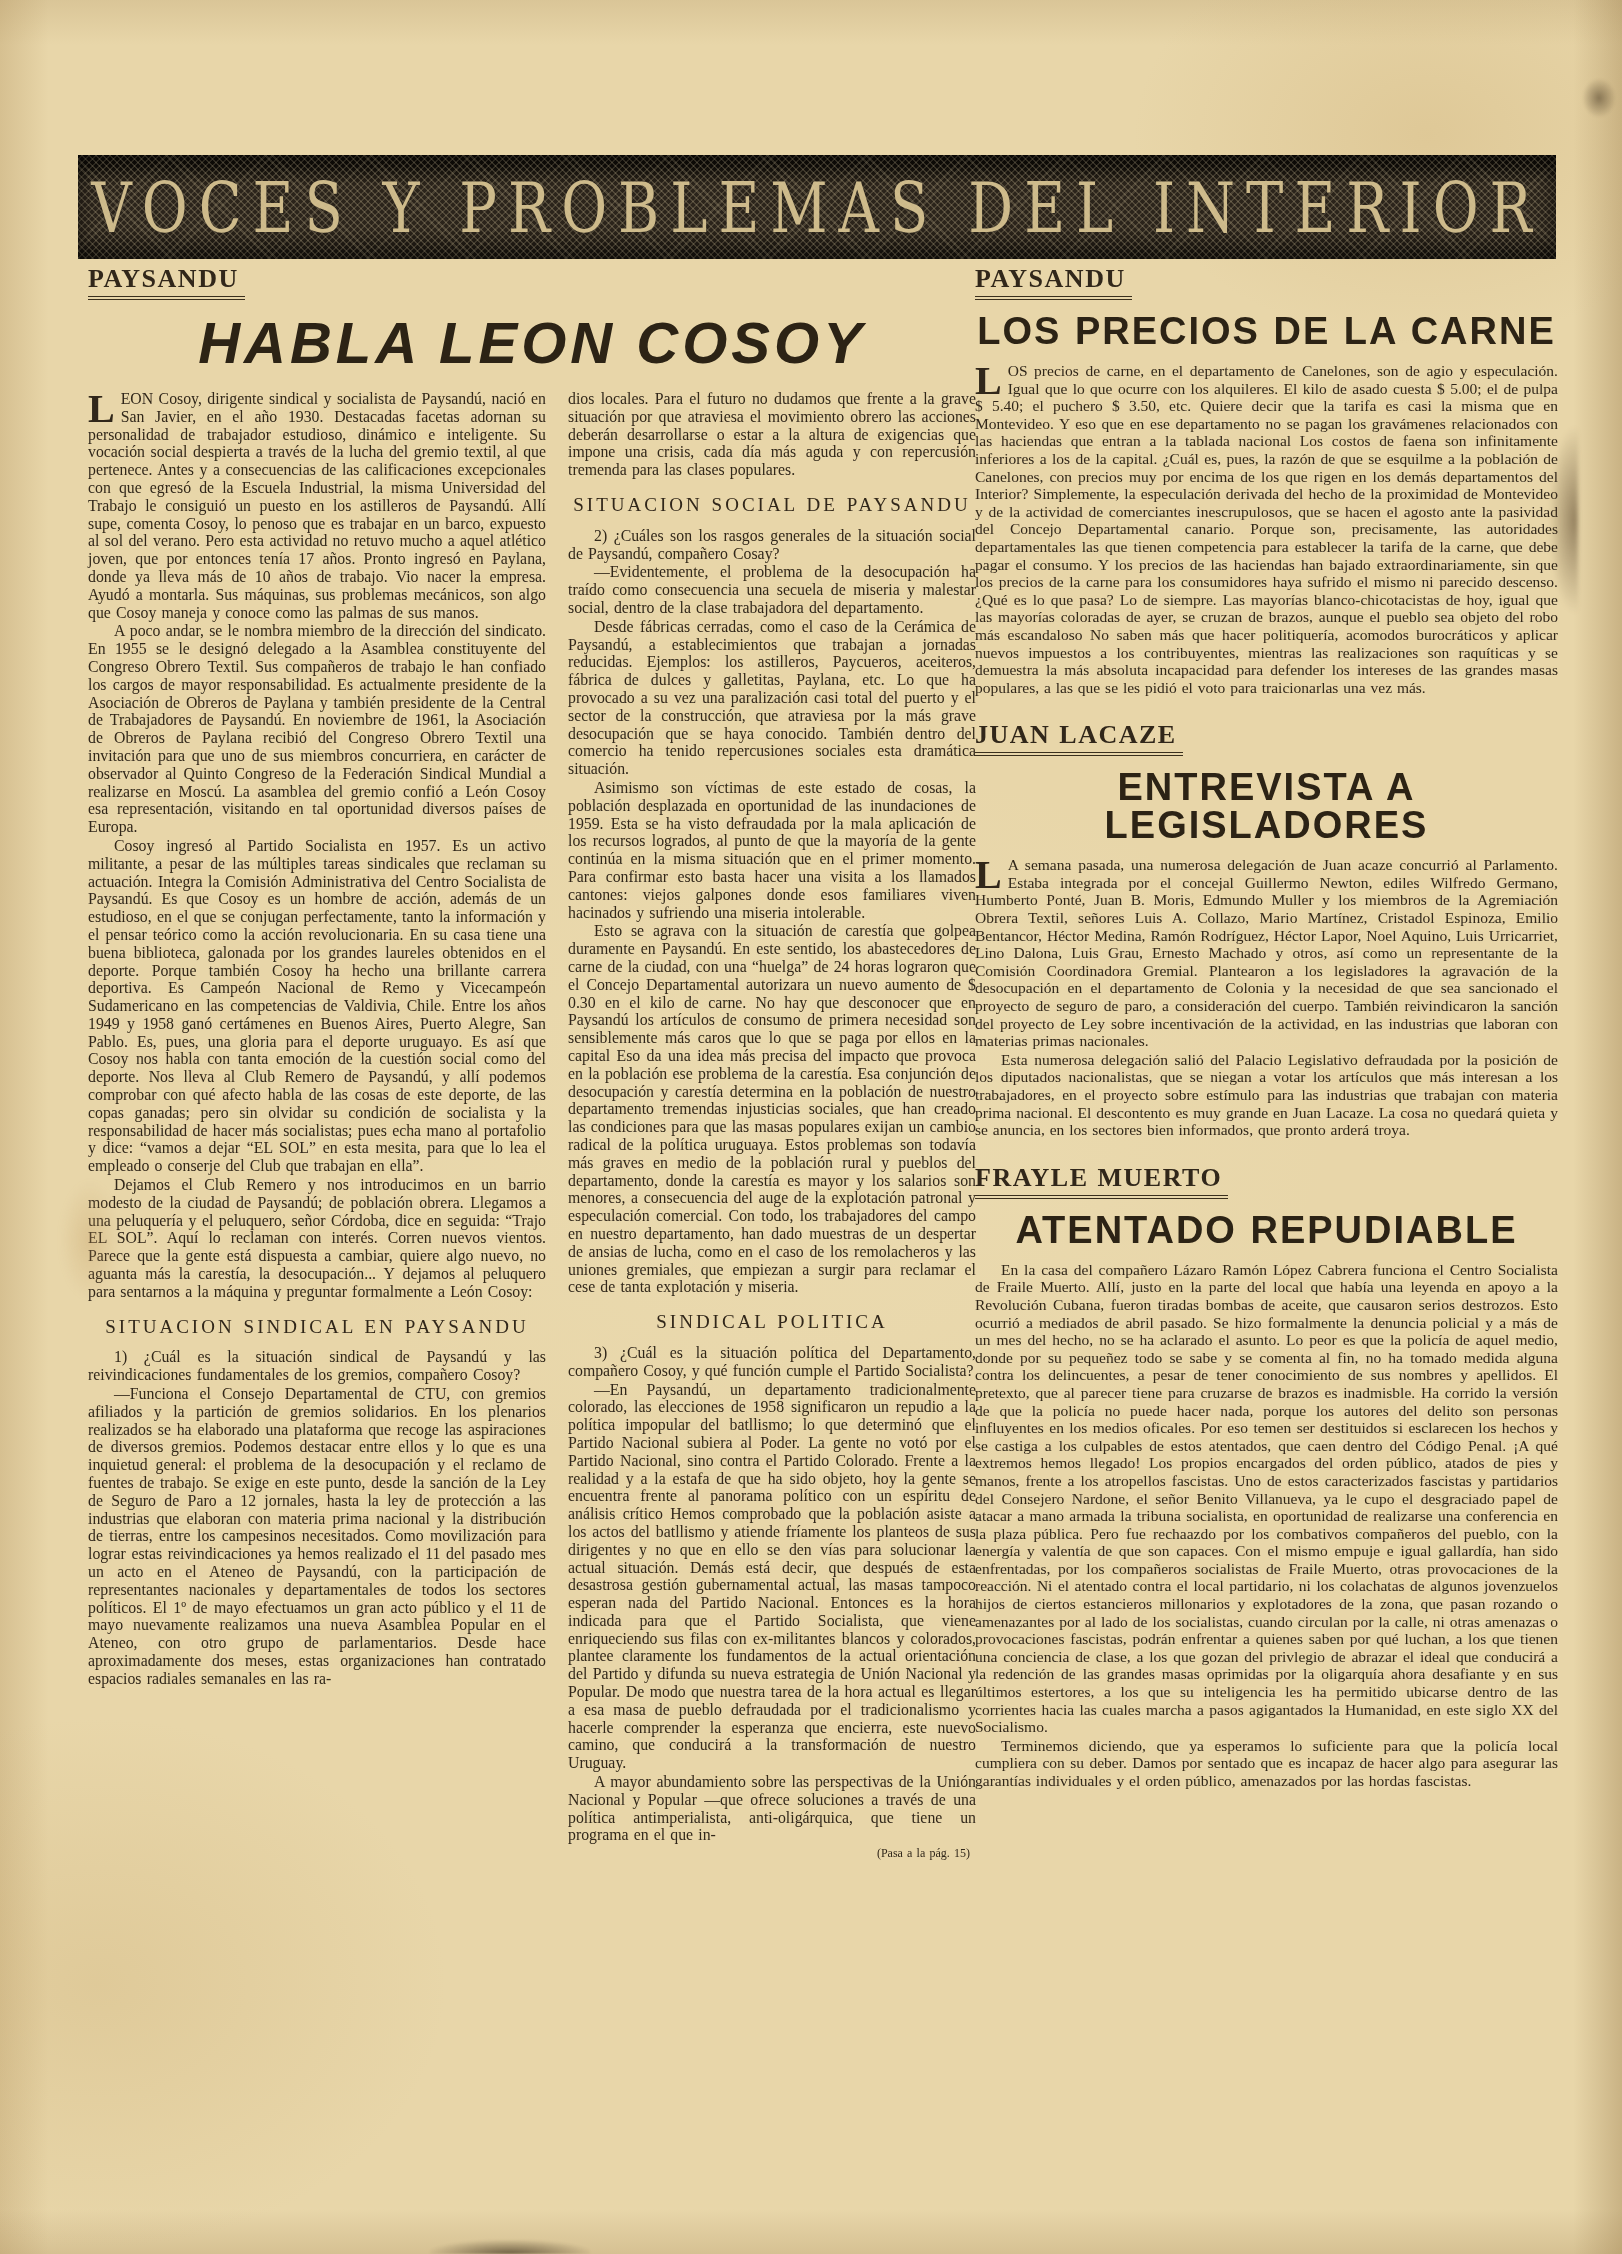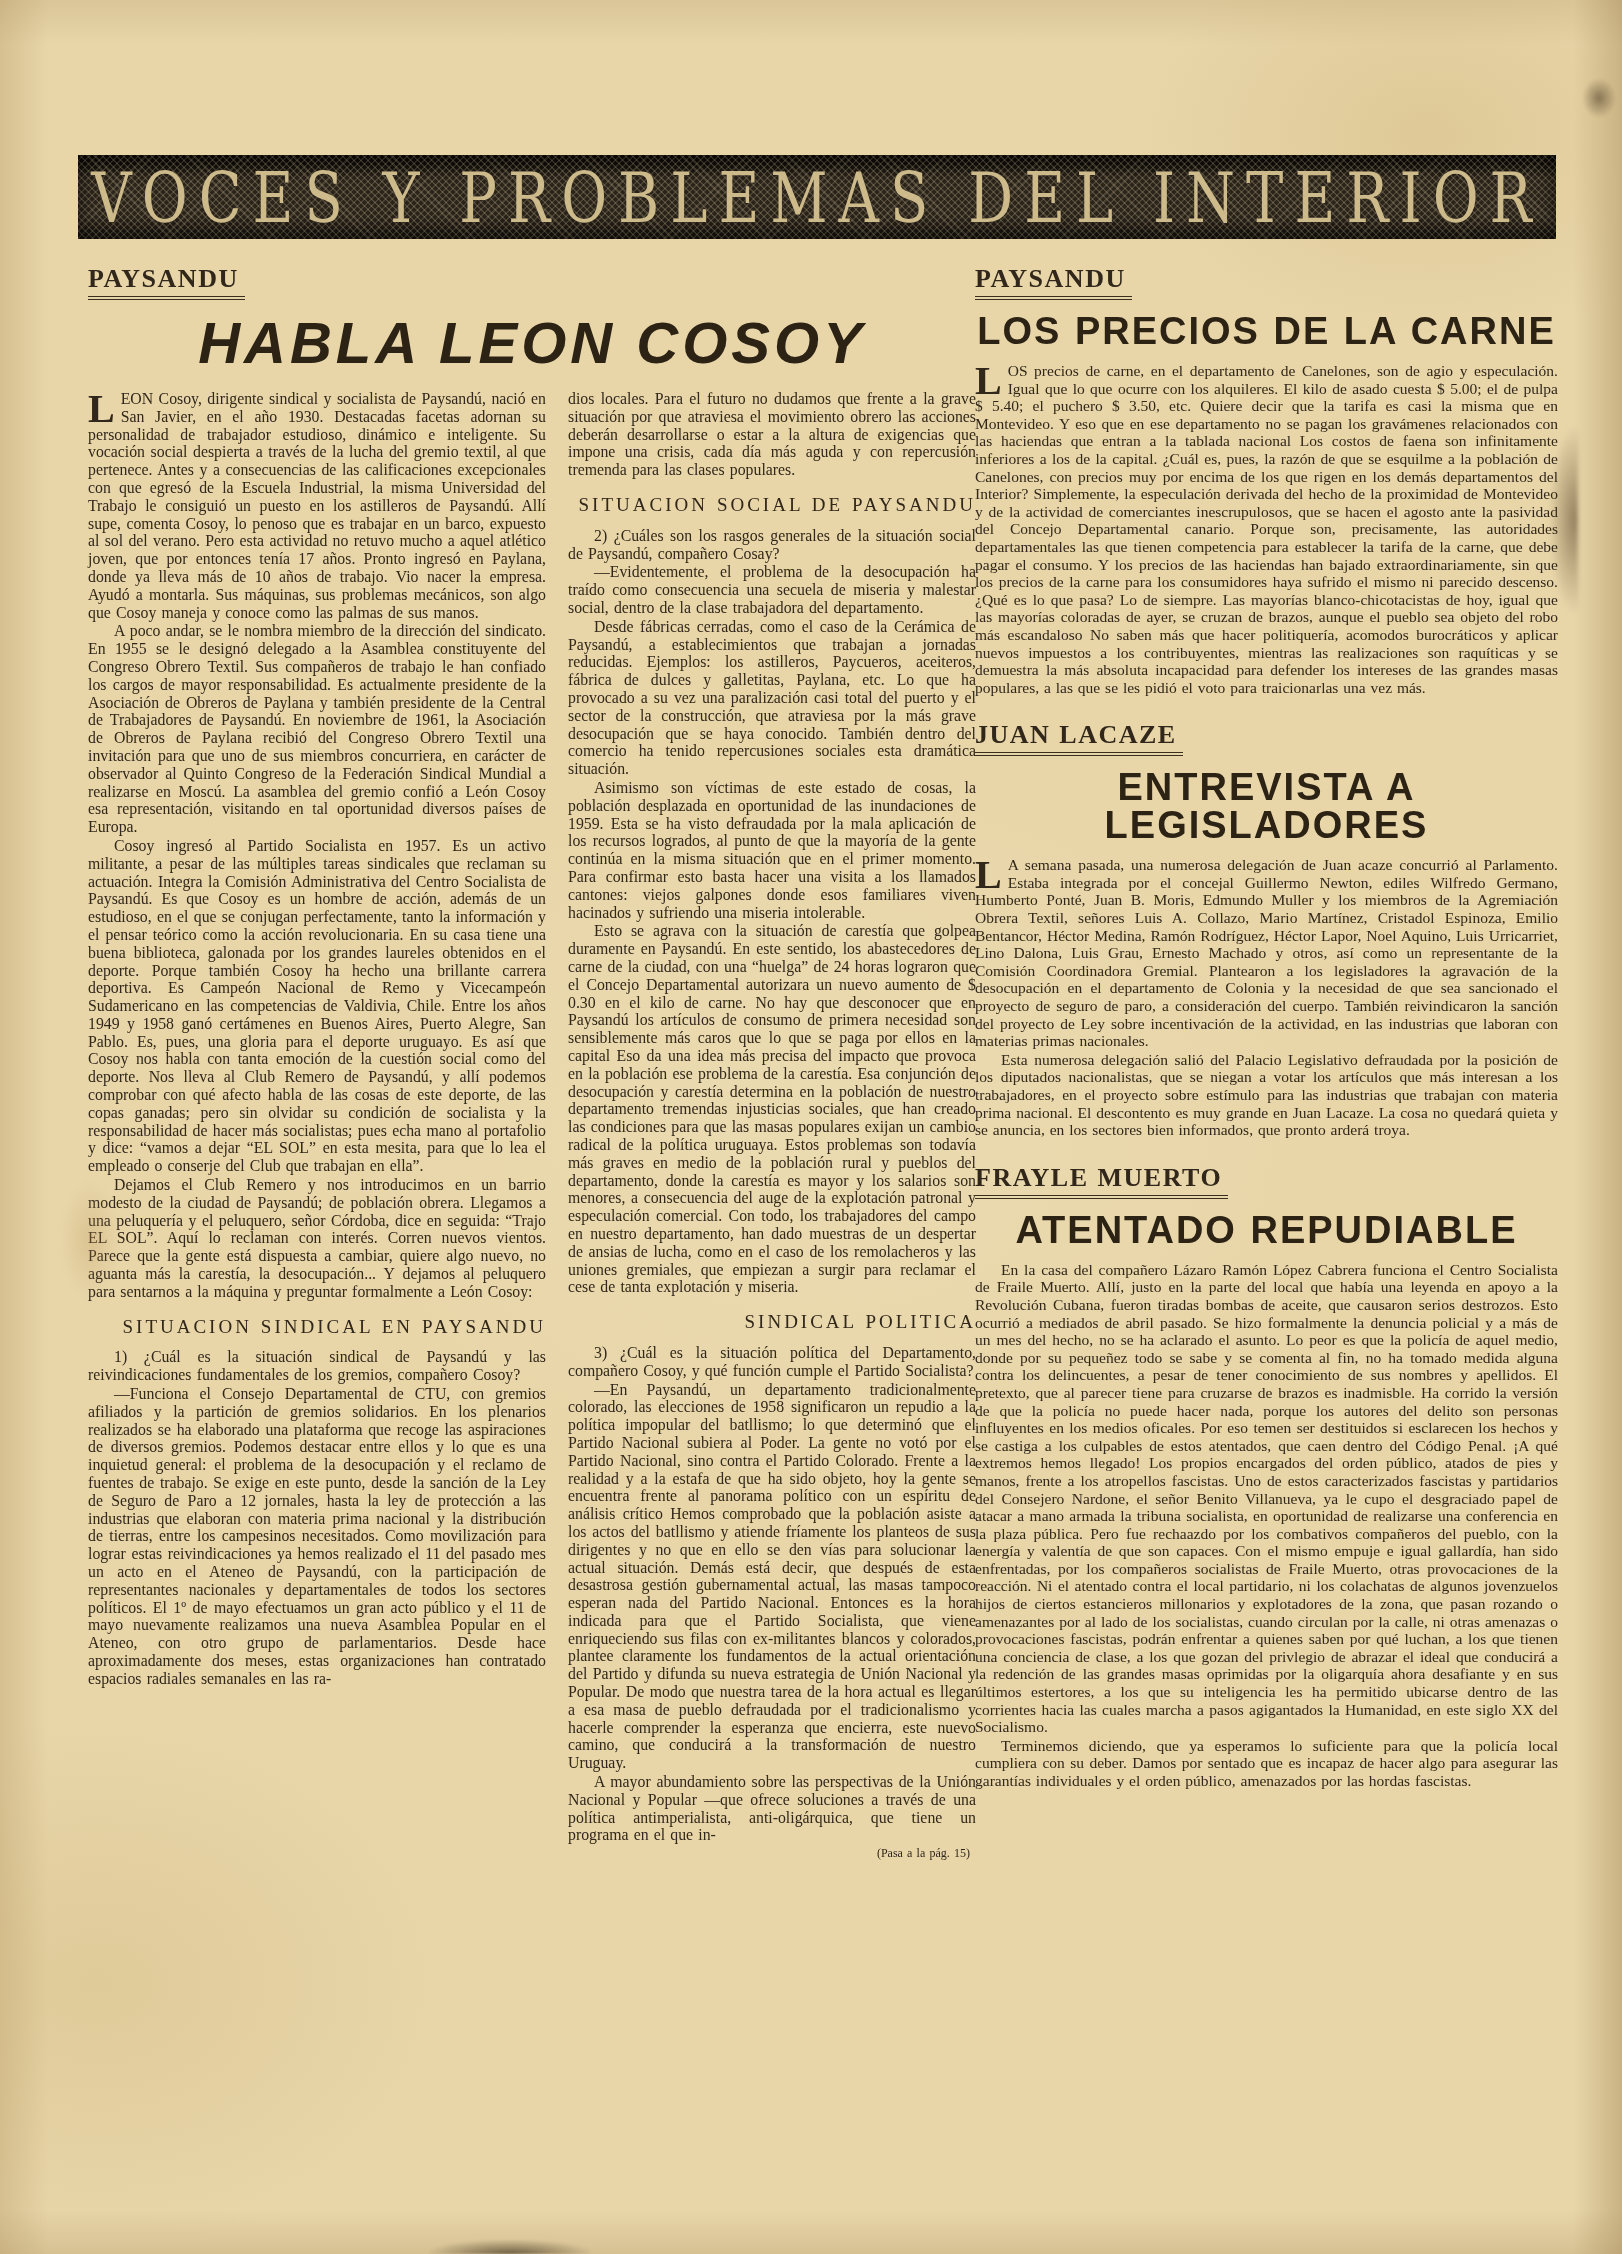--- a/index.html
+++ b/index.html
@@ -14,21 +14,21 @@
       radial-gradient(ellipse 700px 500px at 50% 50%, rgba(240,228,190,.35), rgba(240,228,190,0) 75%),
       linear-gradient(90deg, rgba(172,140,88,.30) 0, rgba(172,140,88,0) 3%, rgba(172,140,88,0) 97%, rgba(150,120,72,.38) 100%),
       linear-gradient(0deg, rgba(160,130,80,.25) 0, rgba(160,130,80,0) 2%, rgba(160,130,80,0) 98%, rgba(160,130,80,.2) 100%);
     color:#31271a;
     font-family:"Liberation Serif", serif;
     overflow:hidden;
   }
   h1,h2,p{margin:0;}
   
   .banner{
-    position:absolute;left:78px;top:155px;width:1478px;height:84px;
+    position:absolute;left:78px;top:155px;width:1478px;height:104px;
     background-color:#2b241b;
     background-image:
       repeating-linear-gradient(45deg, rgba(232,215,171,.20) 0 1.5px, rgba(0,0,0,0) 1.5px 5px),
       repeating-linear-gradient(-45deg, rgba(232,215,171,.17) 0 1.5px, rgba(0,0,0,0) 1.5px 5px),
       linear-gradient(180deg, rgba(10,8,5,.85) 0 10%, rgba(10,8,5,0) 28% 72%, rgba(10,8,5,.6) 94%);
     box-shadow: inset 0 0 22px rgba(0,0,0,.6);
     display:flex;align-items:center;justify-content:center;
   }
   .banner-title{
     font-family:"DejaVu Serif", serif;
@@ -62,21 +62,21 @@
     word-spacing:1.2px;color:#31271a;
   }
   p.para{text-indent:26px;margin-bottom:1px;}
   p.lead{text-indent:0;}
   .dropcap{
     float:left;font-weight:700;font-size:40px;line-height:31px;
     padding:3px 6px 0 0;
   }
   .subhead{
     font-weight:400;font-size:19px;letter-spacing:3px;line-height:1.15;
-    text-align:right;text-indent:0;margin:15px 0 11px;white-space:nowrap;
+    text-align:center;text-indent:0;margin:15px 0 11px;white-space:nowrap;
   }
   .jump{text-align:right;font-size:12px;padding-right:6px;}
   
   .col-right{
     position:absolute;left:975px;top:266px;width:583px;
     text-align:justify;font-size:15.5px;line-height:17.6px;
     word-spacing:1px;color:#31271a;
   }
   .section + .section{margin-top:26px;}
   

